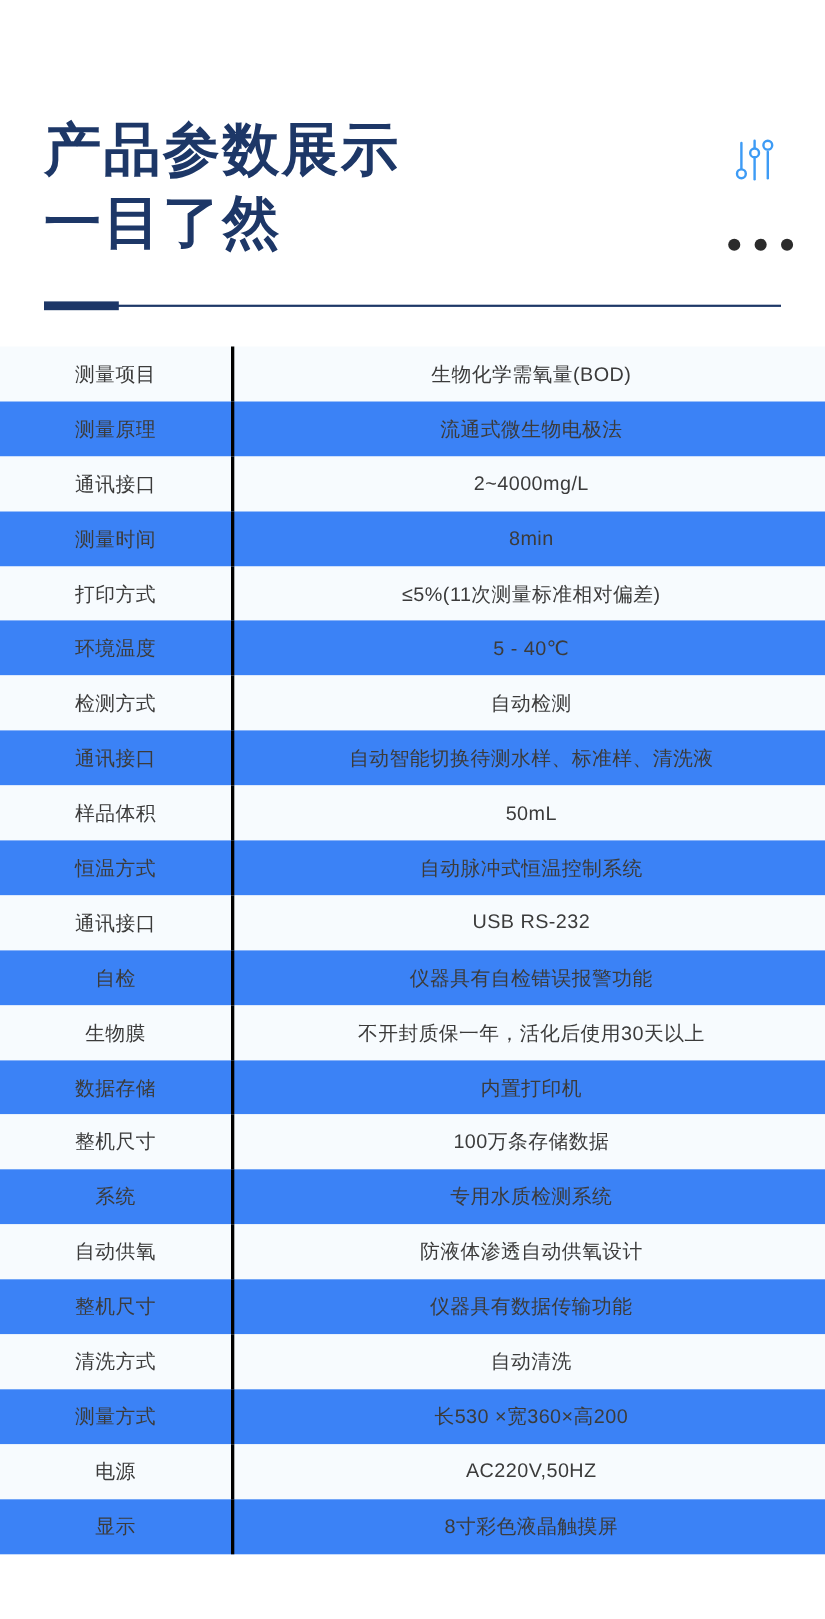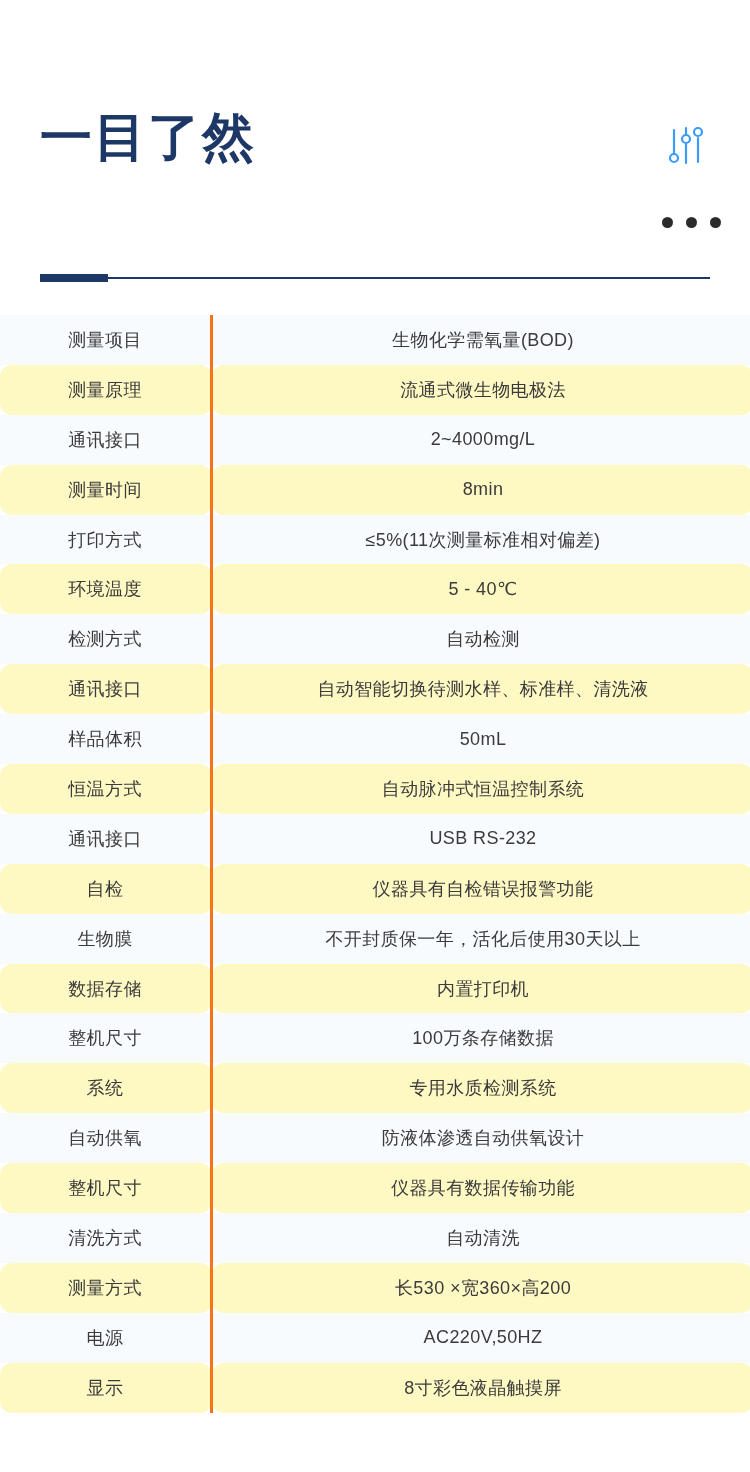--- a/index.html
+++ b/index.html
@@ -102,47 +102,48 @@
     top: 315px;
     left: 0;
     width: 750px;
     border-collapse: collapse;
     table-layout: fixed;
   }
   .spec-table tr {
     height: 49.9px;
   }
   .spec-table tr.odd  td { background: #f7fbfe; }
-  .spec-table tr.even td { background: #fef9c3; border-radius: 12px; }
+  .spec-table tr.even td { background: #3b82f6; }
 
   .spec-table td {
     padding: 0;
     font-size: 18px;
     color: #3b3b3b;
     text-align: center;
     vertical-align: middle;
     font-family: "Liberation Sans", "DejaVu Sans", sans-serif;
     letter-spacing: 0.4px;
   }
   .spec-table td.label {
     width: 210px;
-    border-right: 3px solid #f97316;
+    border-right: 3px solid #000000;
   }
   .spec-table td.value {
     width: 540px;
   }
 </style>
 </head>
 <body>
 
 <div class="top-strip"></div>
 
 <div class="header">
 
   <div class="title-block">
+    <div class="title-line">产品参数展示</div>
     <div class="title-line">一目了然</div>
   </div>
 
   <div class="sliders-icon">
     <svg width="36" height="40" viewBox="0 0 36 40" xmlns="http://www.w3.org/2000/svg">
       <g stroke="#3d9bf5" stroke-width="2.2" fill="none" stroke-linecap="round">
         <line x1="6" y1="4" x2="6" y2="27"></line>
         <circle cx="6" cy="32" r="4"></circle>
         <line x1="18" y1="18" x2="18" y2="37"></line>
         <line x1="18" y1="2" x2="18" y2="8"></line>

